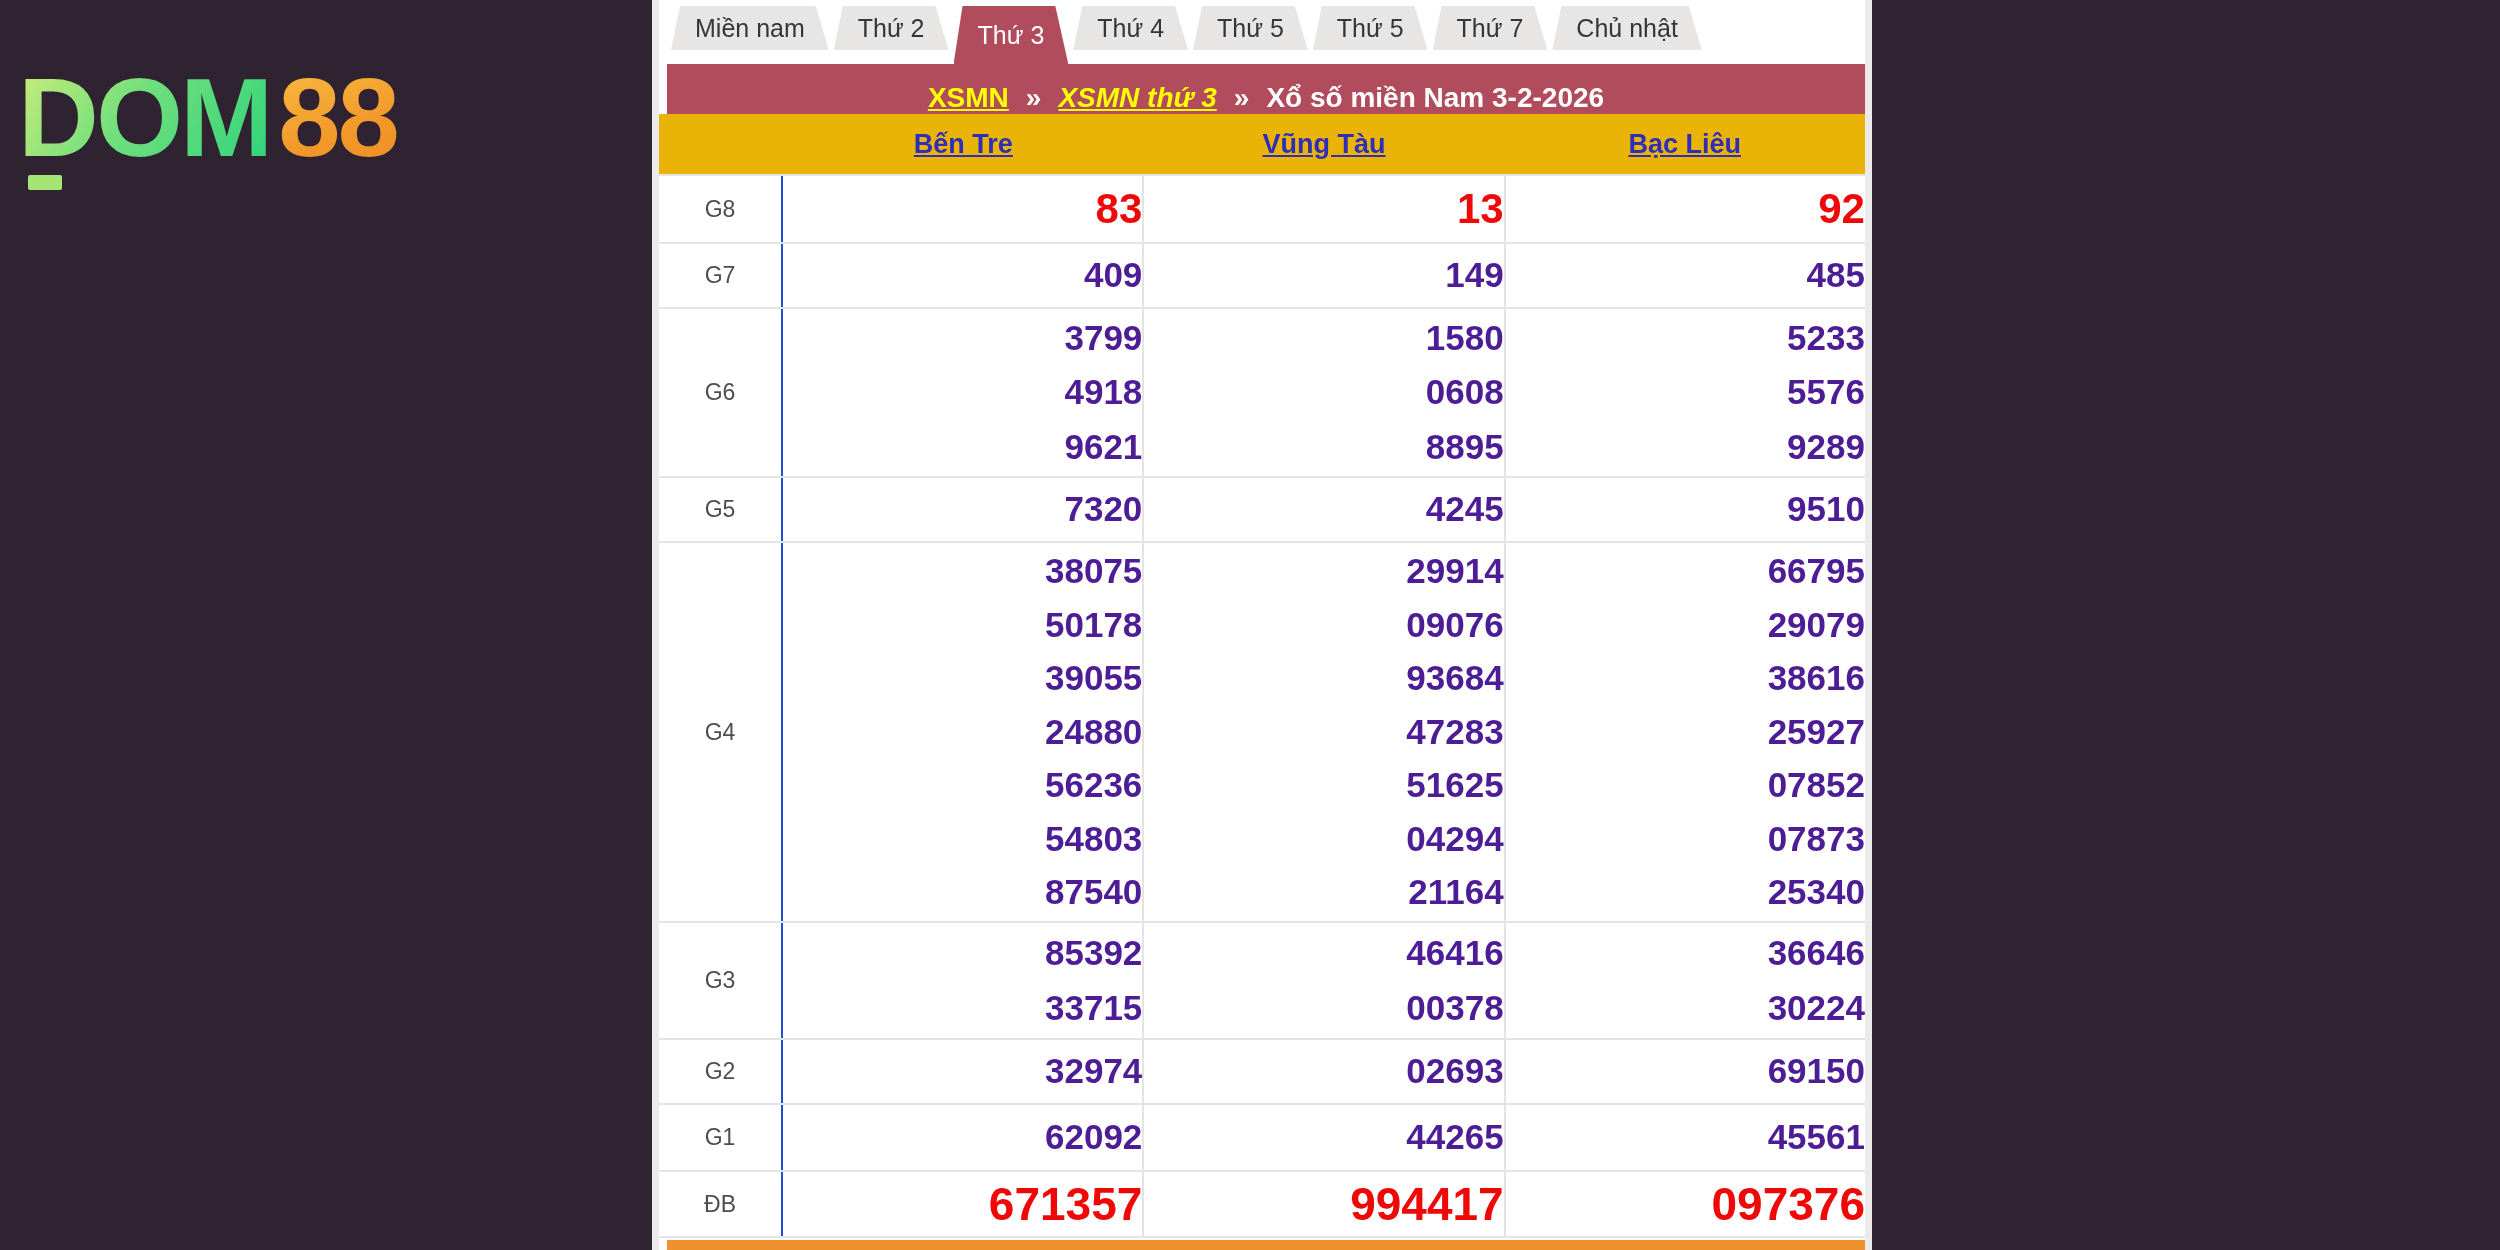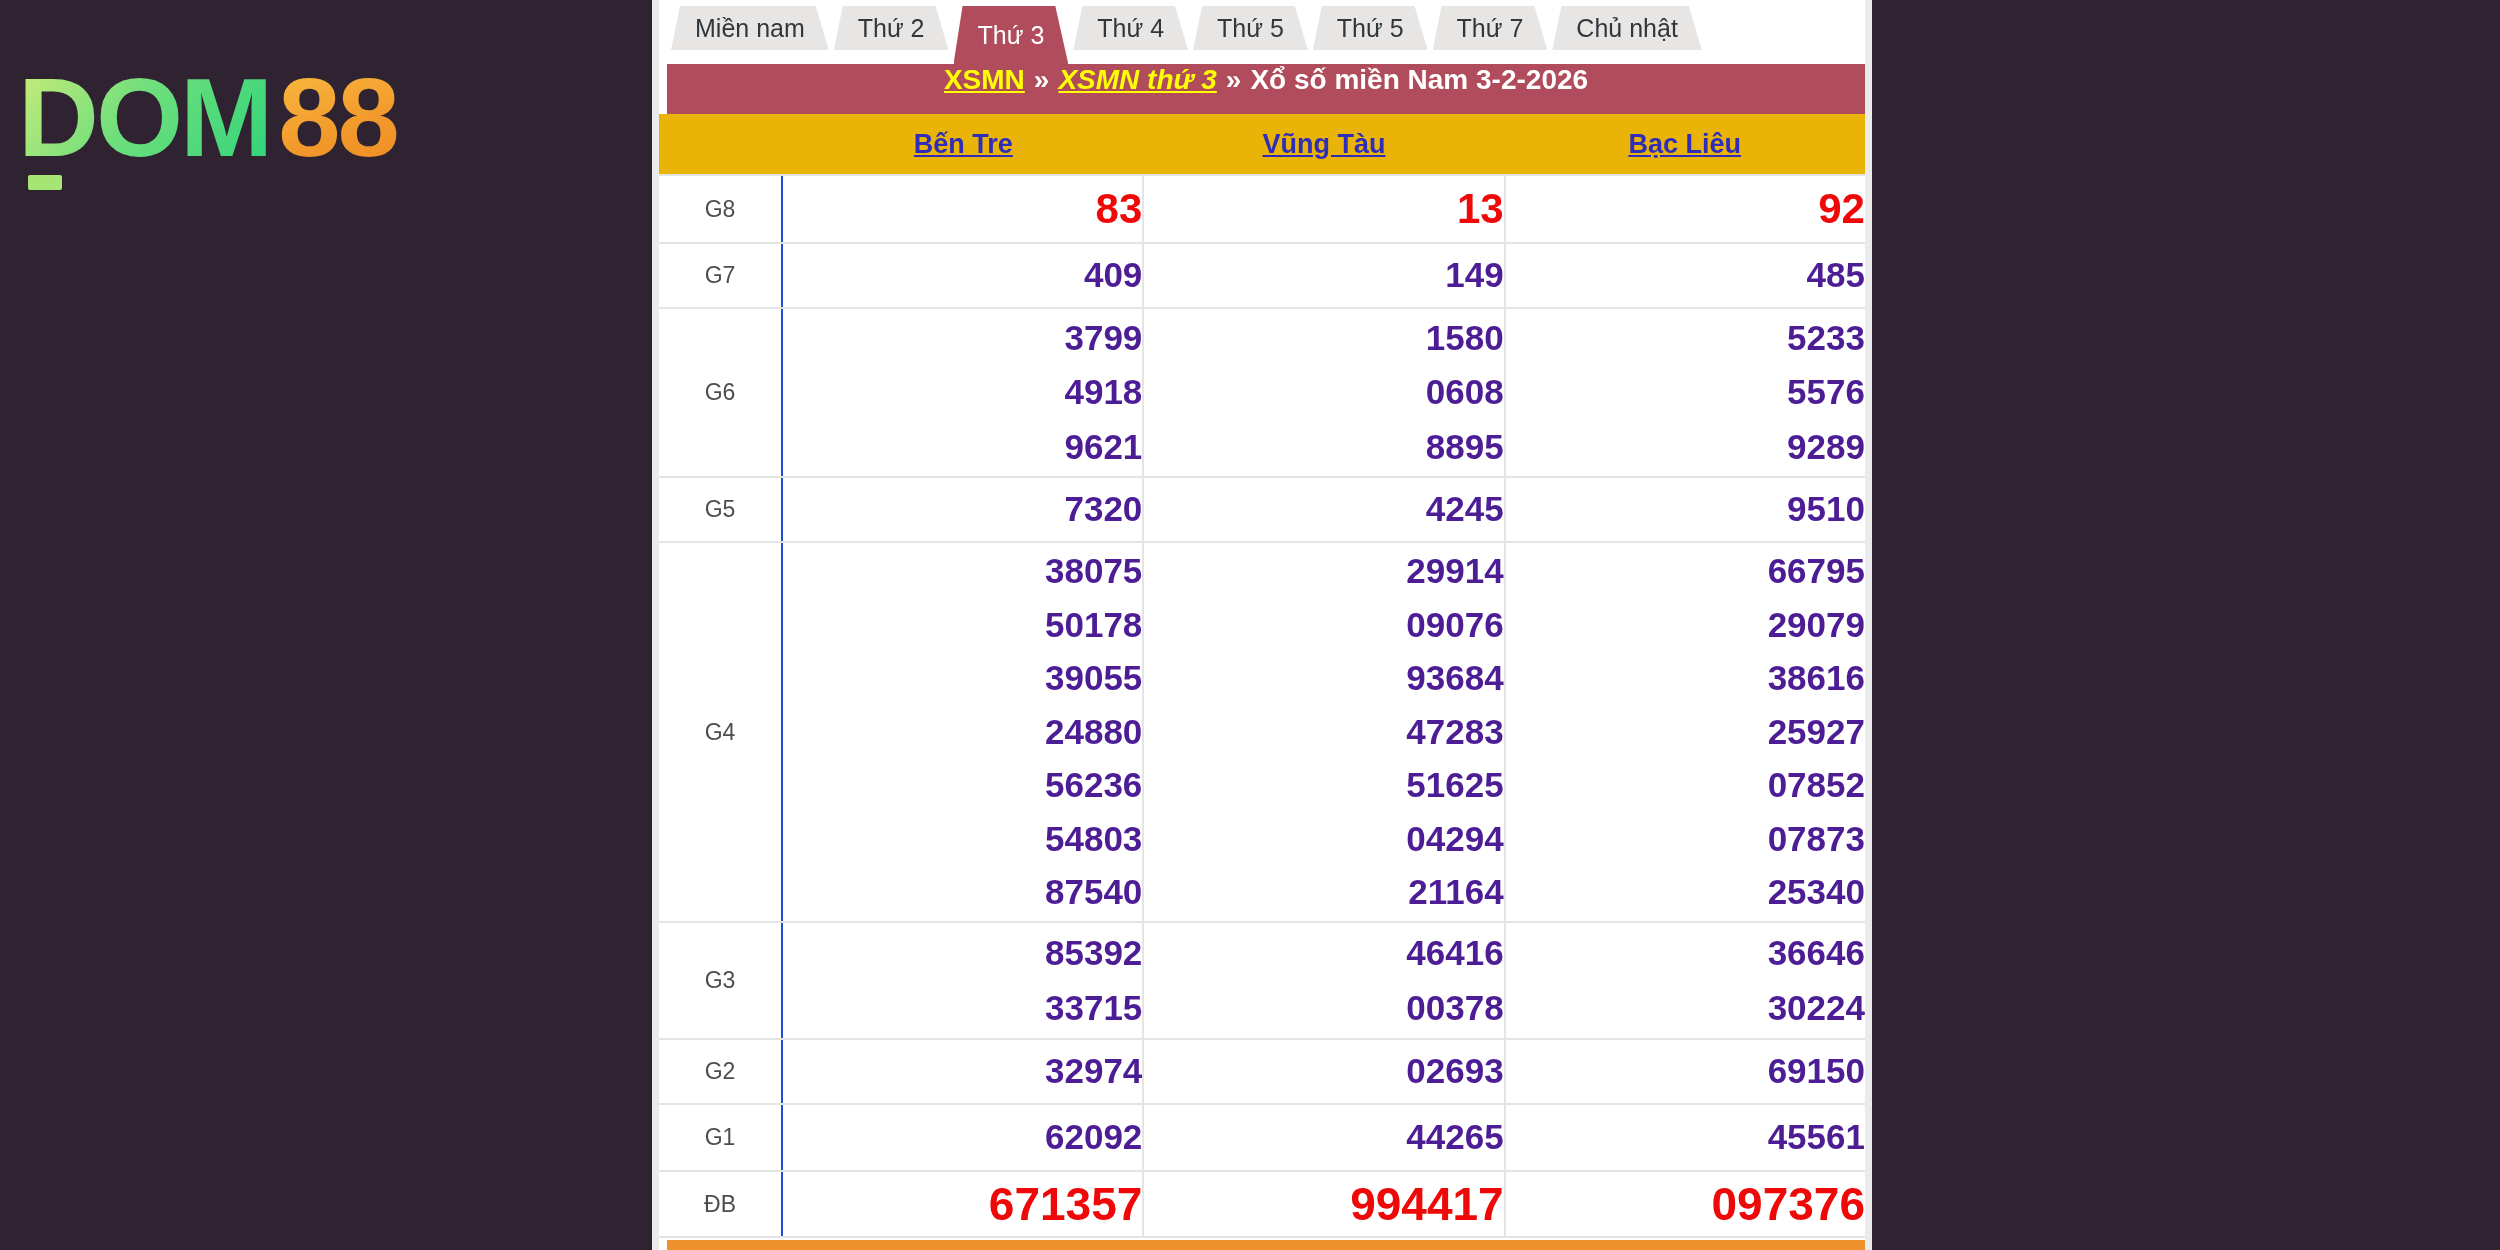--- a/index.html
+++ b/index.html
@@ -48,21 +48,21 @@
     font-size:25px;cursor:pointer;white-space:nowrap;
     clip-path:polygon(9px 0, calc(100% - 13px) 0, 100% 100%, 0 100%);
   }
   .tab.active{
     height:58px;background:#b04c5b;color:#ffffff;font-weight:normal;
   }
 
   
   .banner{
     height:50px;margin-left:8px;background:#b04c5b;
-    display:flex;align-items:flex-start;justify-content:center;gap:9px;
+    display:flex;align-items:flex-end;justify-content:center;gap:17px;
     font-size:28px;font-weight:bold;color:#ffffff;white-space:nowrap;
   }
   .banner a{color:#ffff00;text-decoration:underline;cursor:pointer;}
   .banner .lnk2{font-style:italic;}
 
   
   .colhead{
     height:62px;display:flex;align-items:center;
     border-bottom:2px solid #e4e4e4;box-sizing:border-box;background:#eab308;
   }

